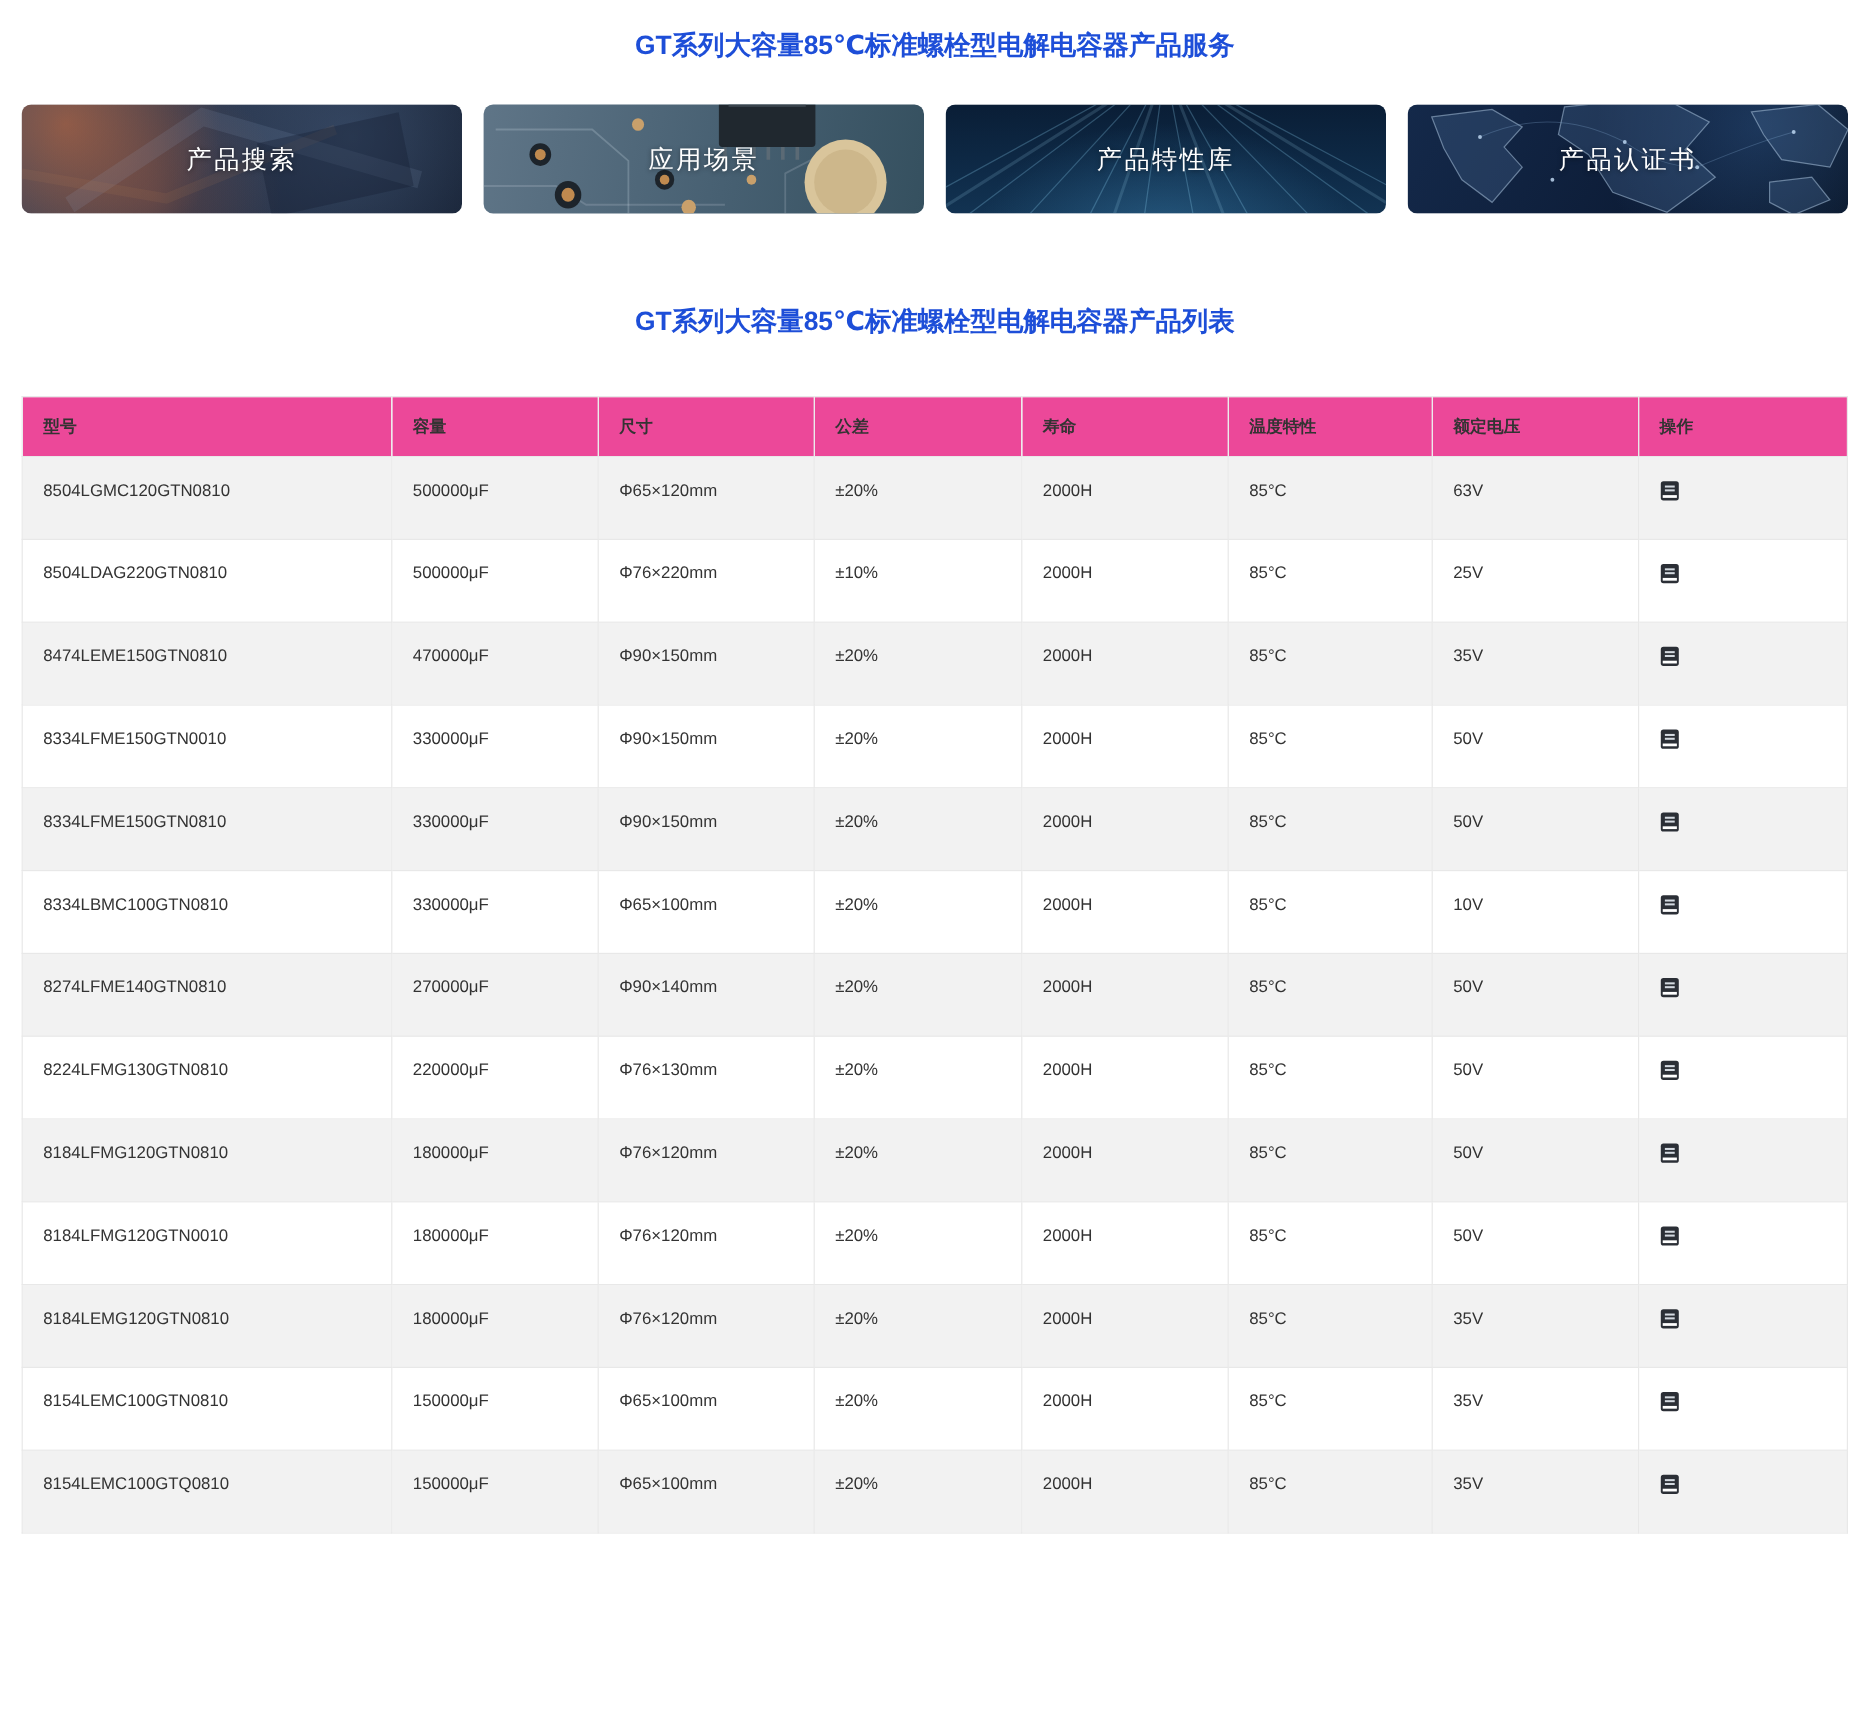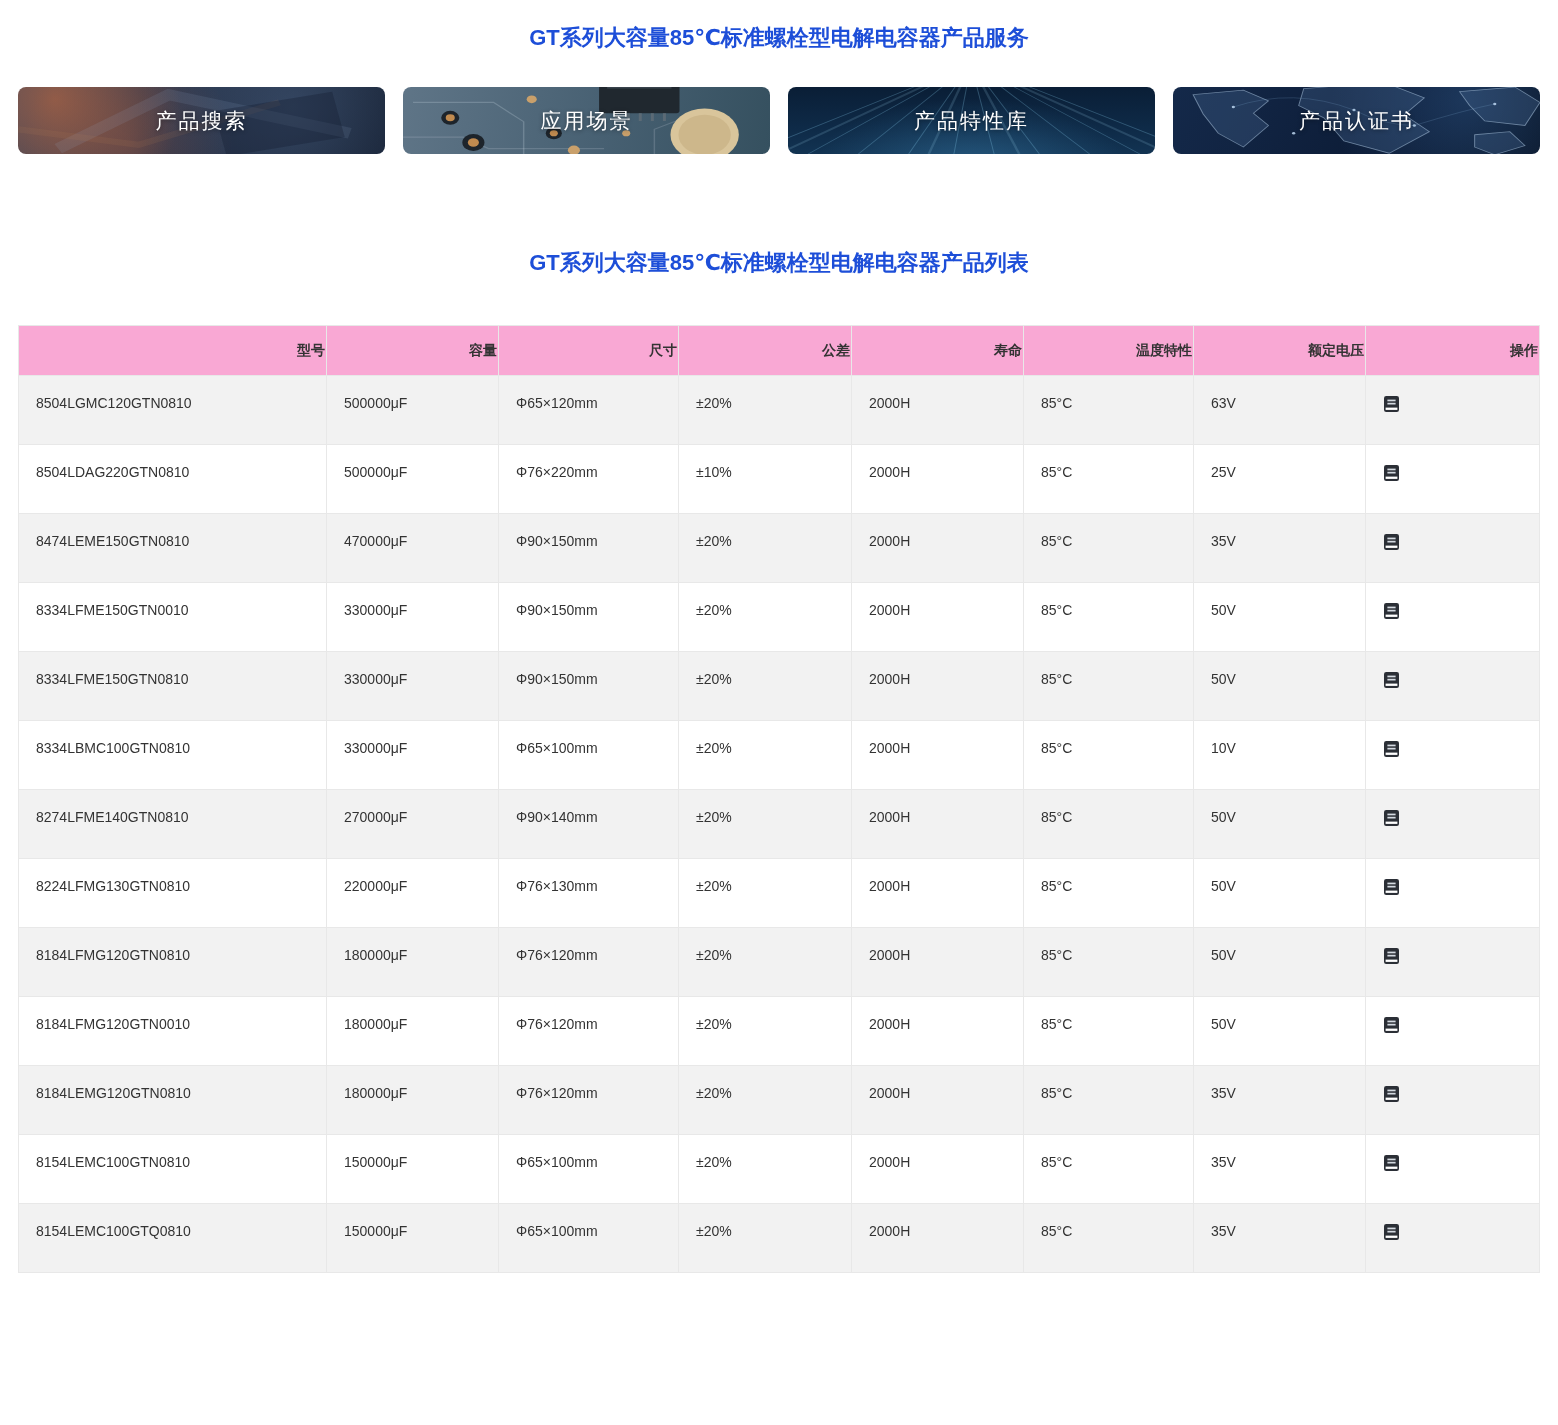--- a/index.html
+++ b/index.html
@@ -12,31 +12,31 @@
   .page { padding: 0 18px 8px 18px; }
 
   .service-title, .list-title {
     text-align: center;
     font-size: 22px;
     font-weight: 700;
     color: #1d4ed8;
     margin: 0;
   }
   .service-title { padding-top: 23px; }
-  .list-title { padding-top: 0; margin-top: 94px; }
+  .list-title { padding-top: 0; margin-top: 75px; }
 
   
   .cards {
     display: flex;
     gap: 18px;
     margin-top: 34px;
   }
   .card {
     flex: 1 1 0;
-    height: 67px;
+    height: 91px;
     border-radius: 8px;
     position: relative;
     overflow: hidden;
     cursor: pointer;
   }
   .card svg.bg-art { position: absolute; inset: 0; width: 100%; height: 100%; }
   .card-label {
     position: absolute; inset: 0; z-index: 2;
     display: flex; align-items: center; justify-content: center;
     color: #ffffff; font-size: 21px; font-weight: 500; letter-spacing: 2px;
@@ -76,22 +76,21 @@
     font-size: 14px;
     color: #333;
     padding-left: 17px;
     overflow: hidden;
     white-space: nowrap;
   }
   .product-table th {
     height: 50px;
     vertical-align: middle;
     font-weight: 700;
-    background: #f9a8d4;
-    text-align: right;
+    background: #ec4899;
   }
   .product-table td {
     height: 69px;
     vertical-align: top;
     padding-top: 19px;
   }
   .product-table tbody tr:nth-child(odd) { background: #f2f2f2; }
   .product-table tbody tr:nth-child(even) { background: #ffffff; }
 
   .doc-btn {

